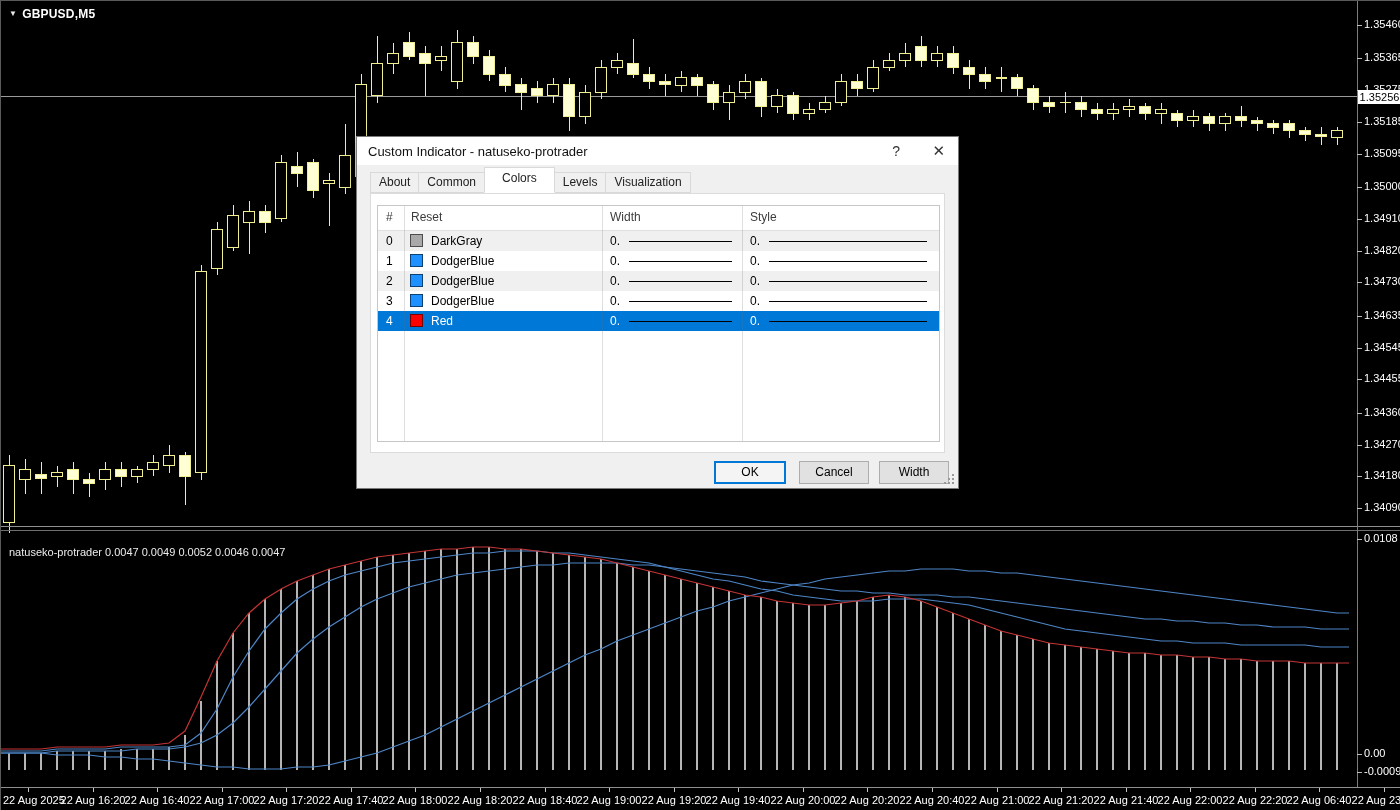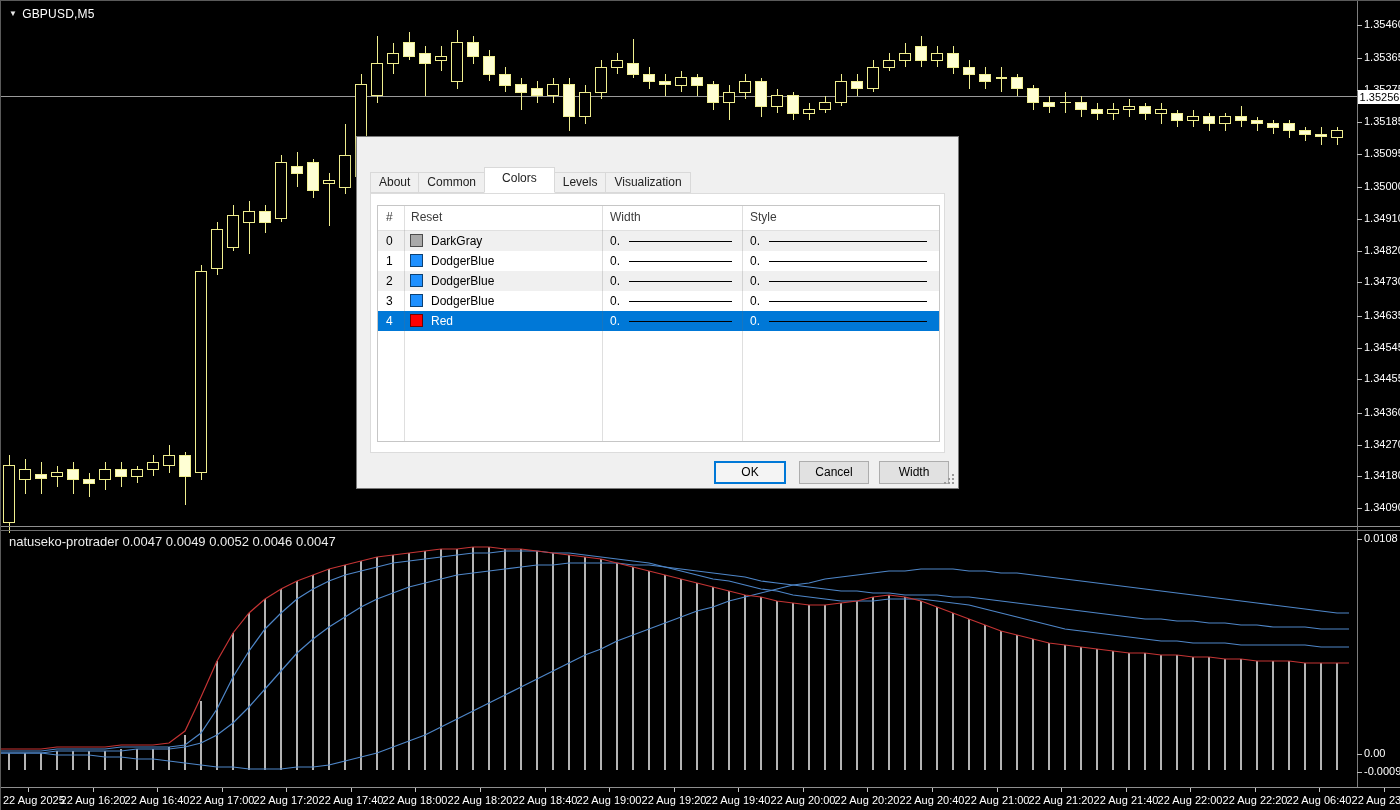--- a/index.html
+++ b/index.html
@@ -1,21 +1,21 @@
 <!DOCTYPE html>
 <html><head>
 <meta charset="utf-8">
 <style>
   html,body{margin:0;padding:0;background:#222;}
   .screen{position:relative;width:1400px;height:810px;background:#000;overflow:hidden;
           font-family:"Liberation Sans",sans-serif;border-top:1px solid #5a5a5a;border-left:1px solid #5a5a5a;box-sizing:border-box;}
   svg.canvas{position:absolute;left:0;top:0;}
-  .symbol{position:absolute;left:8px;top:6px;color:#fff;font-size:12px;font-weight:normal;letter-spacing:.2px;}
+  .symbol{position:absolute;left:8px;top:6px;color:#fff;font-size:12px;font-weight:bold;letter-spacing:.2px;}
   .symbol .tri{font-size:8px;margin-right:5px;vertical-align:2px;color:#e8e8e8;}
-  .ind-label{position:absolute;left:8px;top:533px;color:#ececec;font-size:13px;}
+  .ind-label{position:absolute;left:8px;top:545px;color:#ececec;font-size:11px;}
   .vaxis-line{position:absolute;left:1356px;top:0;width:1px;height:786px;background:#7d7d7d;}
   .split-a{position:absolute;left:0;top:525px;width:1400px;height:1px;background:#8f8f8f;}
   .split-b{position:absolute;left:0;top:529px;width:1400px;height:1px;background:#6f6f6f;}
   .axline{position:absolute;left:0;top:786px;width:1400px;height:1px;background:#8f8f8f;}
   .plab{position:absolute;left:1363px;color:#fff;font-size:11px;white-space:nowrap;}
   .tickh{position:absolute;left:1356px;width:5px;height:1px;background:#bdbdbd;}
   .pricebox{position:absolute;left:1357px;top:89px;width:43px;height:14px;background:#fff;color:#000;
             font-size:11px;line-height:14px;text-align:center;}
   .time-axis{position:absolute;left:0;top:787px;width:1400px;height:23px;overflow:hidden;}
   .tlab{position:absolute;top:6px;color:#fff;font-size:11px;white-space:nowrap;}
@@ -415,20 +415,25 @@
       <div class="tlab c" style="left:1189px">22 Aug 22:00</div>
       <div class="tickv" style="left:1254px"></div>
       <div class="tlab c" style="left:1254px">22 Aug 22:20</div>
       <div class="tickv" style="left:1318px"></div>
       <div class="tlab c" style="left:1318px">22 Aug 06:40</div>
       <div class="tickv" style="left:1383px"></div>
       <div class="tlab c" style="left:1383px">22 Aug 23:00</div>
     </div>
 
   <div class="dialog">
+    <div class="titlebar">
+      <span class="title">Custom Indicator - natuseko-protrader</span>
+      <span class="helpbtn">?</span>
+      <span class="closebtn">✕</span>
+    </div>
     <div class="tabs">
         <div class="tab">About</div>
         <div class="tab">Common</div>
         <div class="tab active">Colors</div>
         <div class="tab">Levels</div>
         <div class="tab">Visualization</div>
       </div>
     <div class="pane">
       <div class="ctable">
         <div class="thead">

